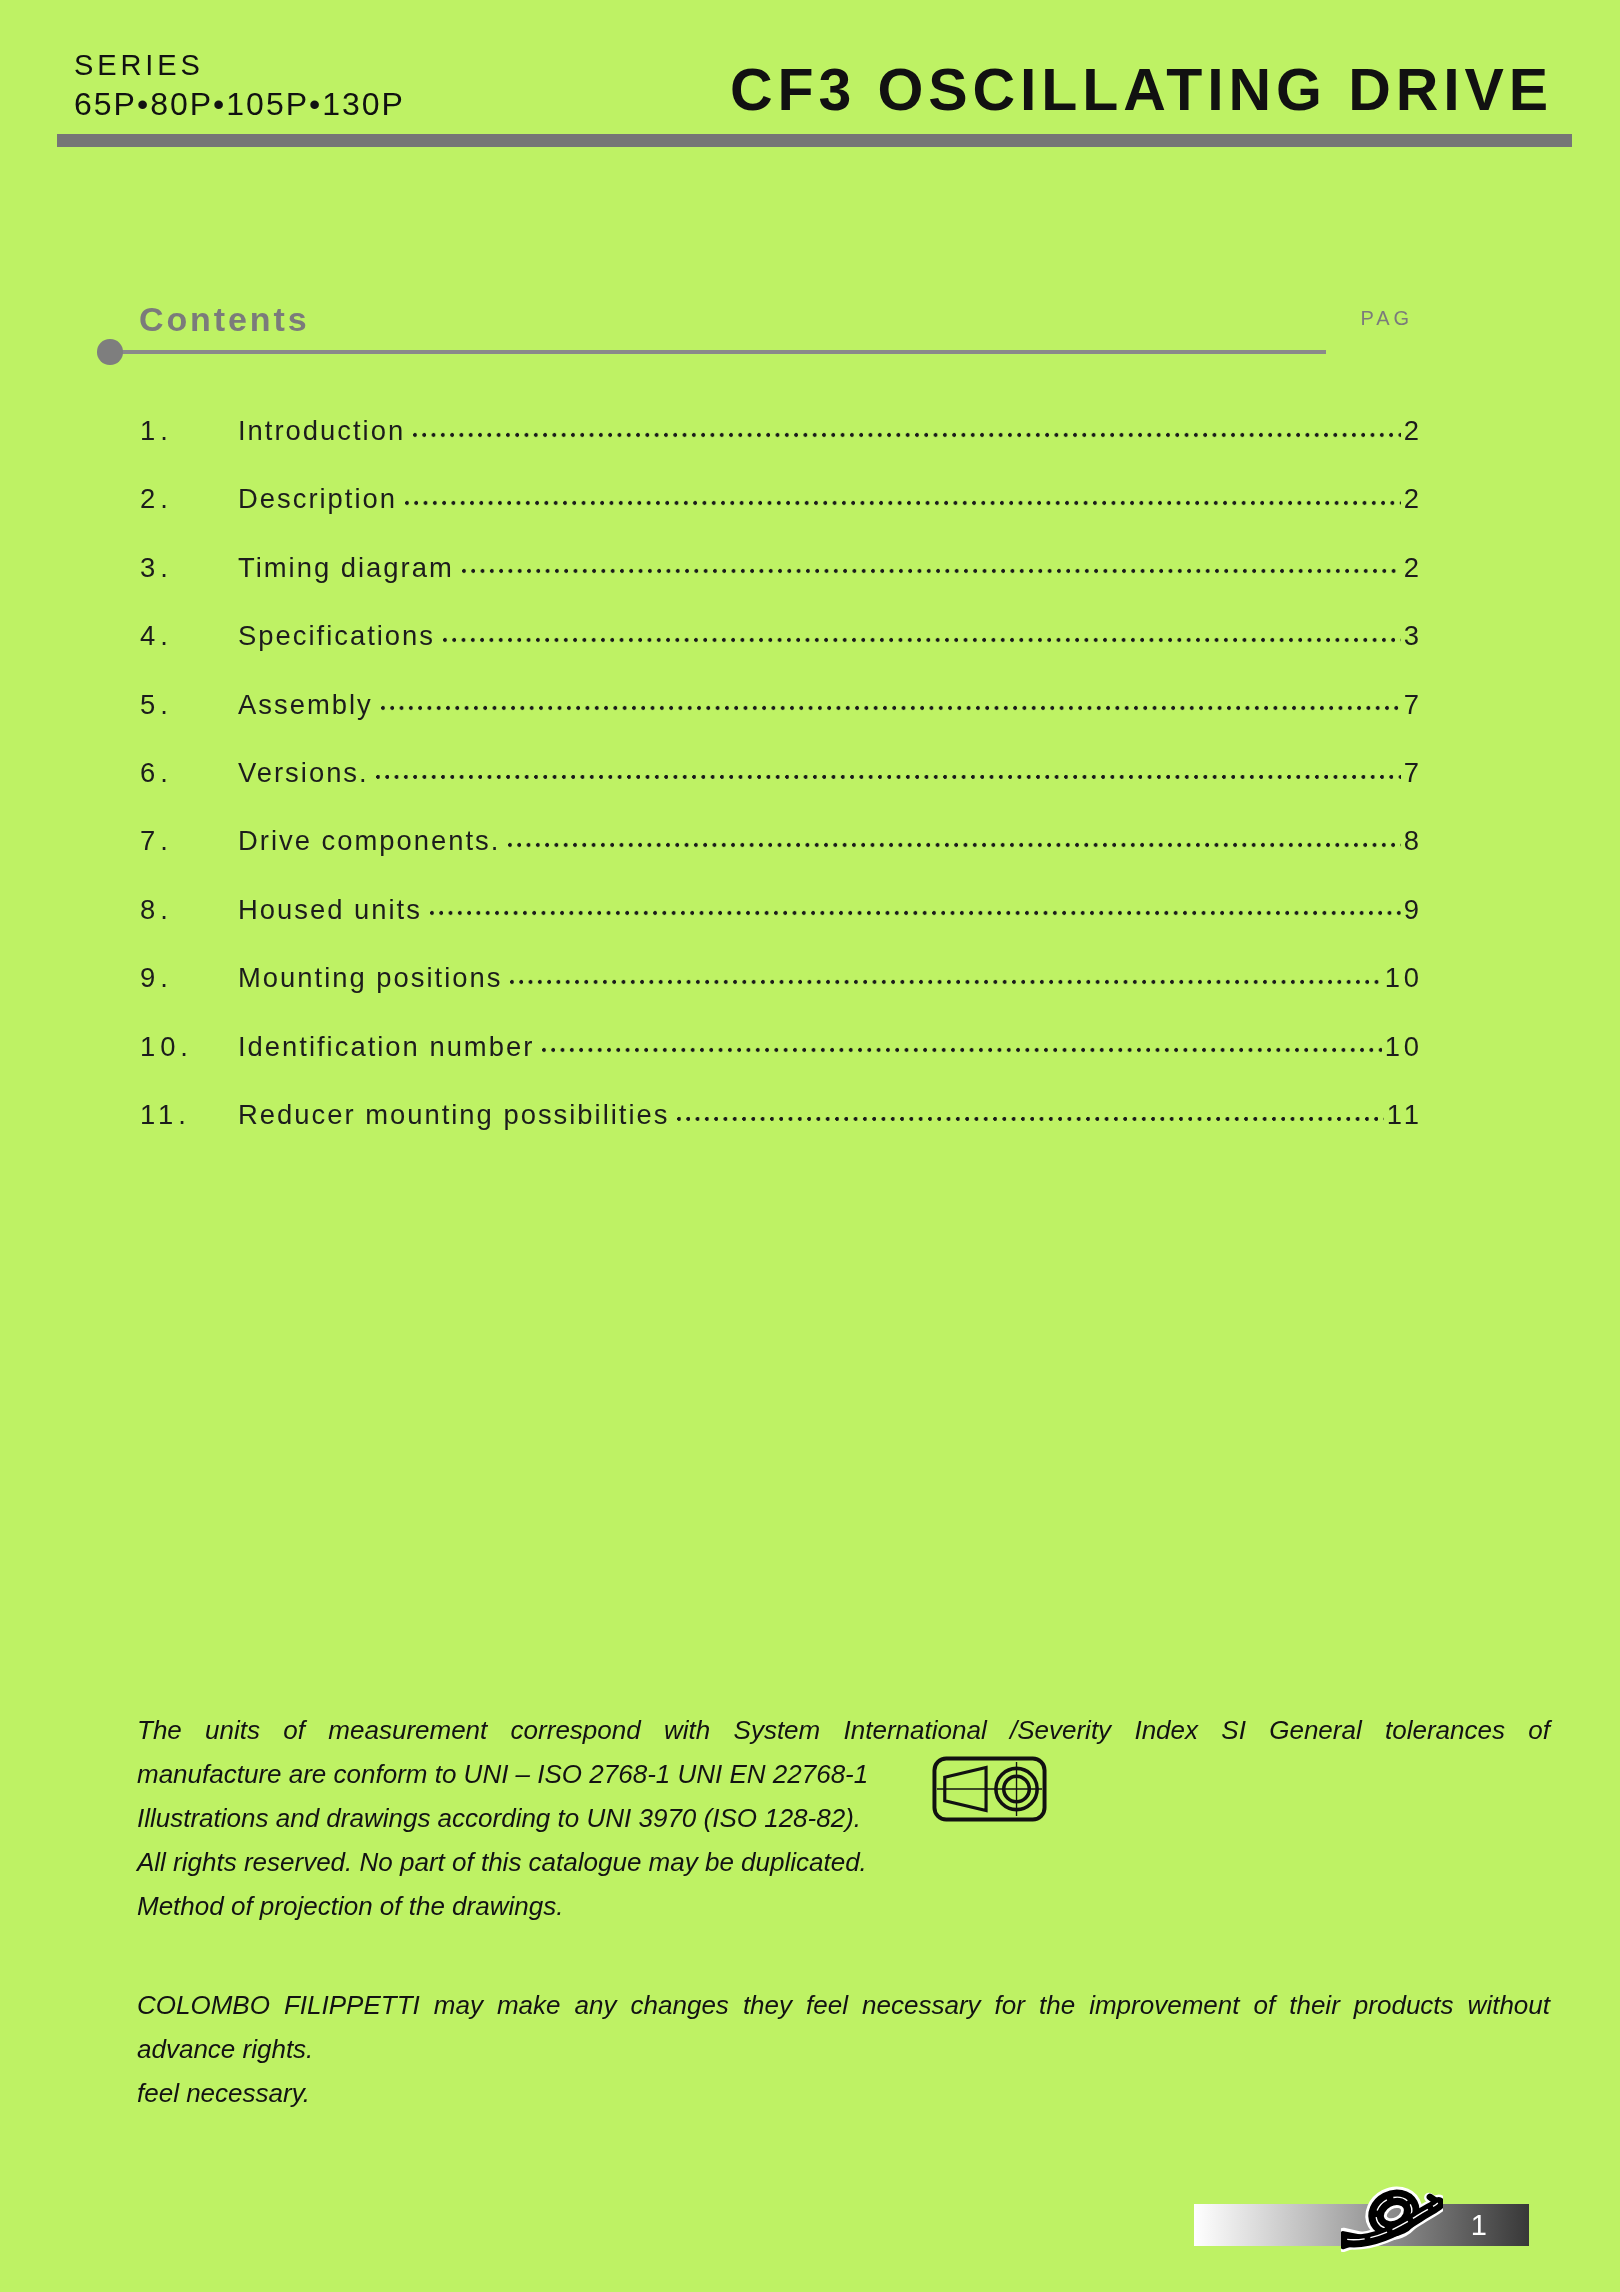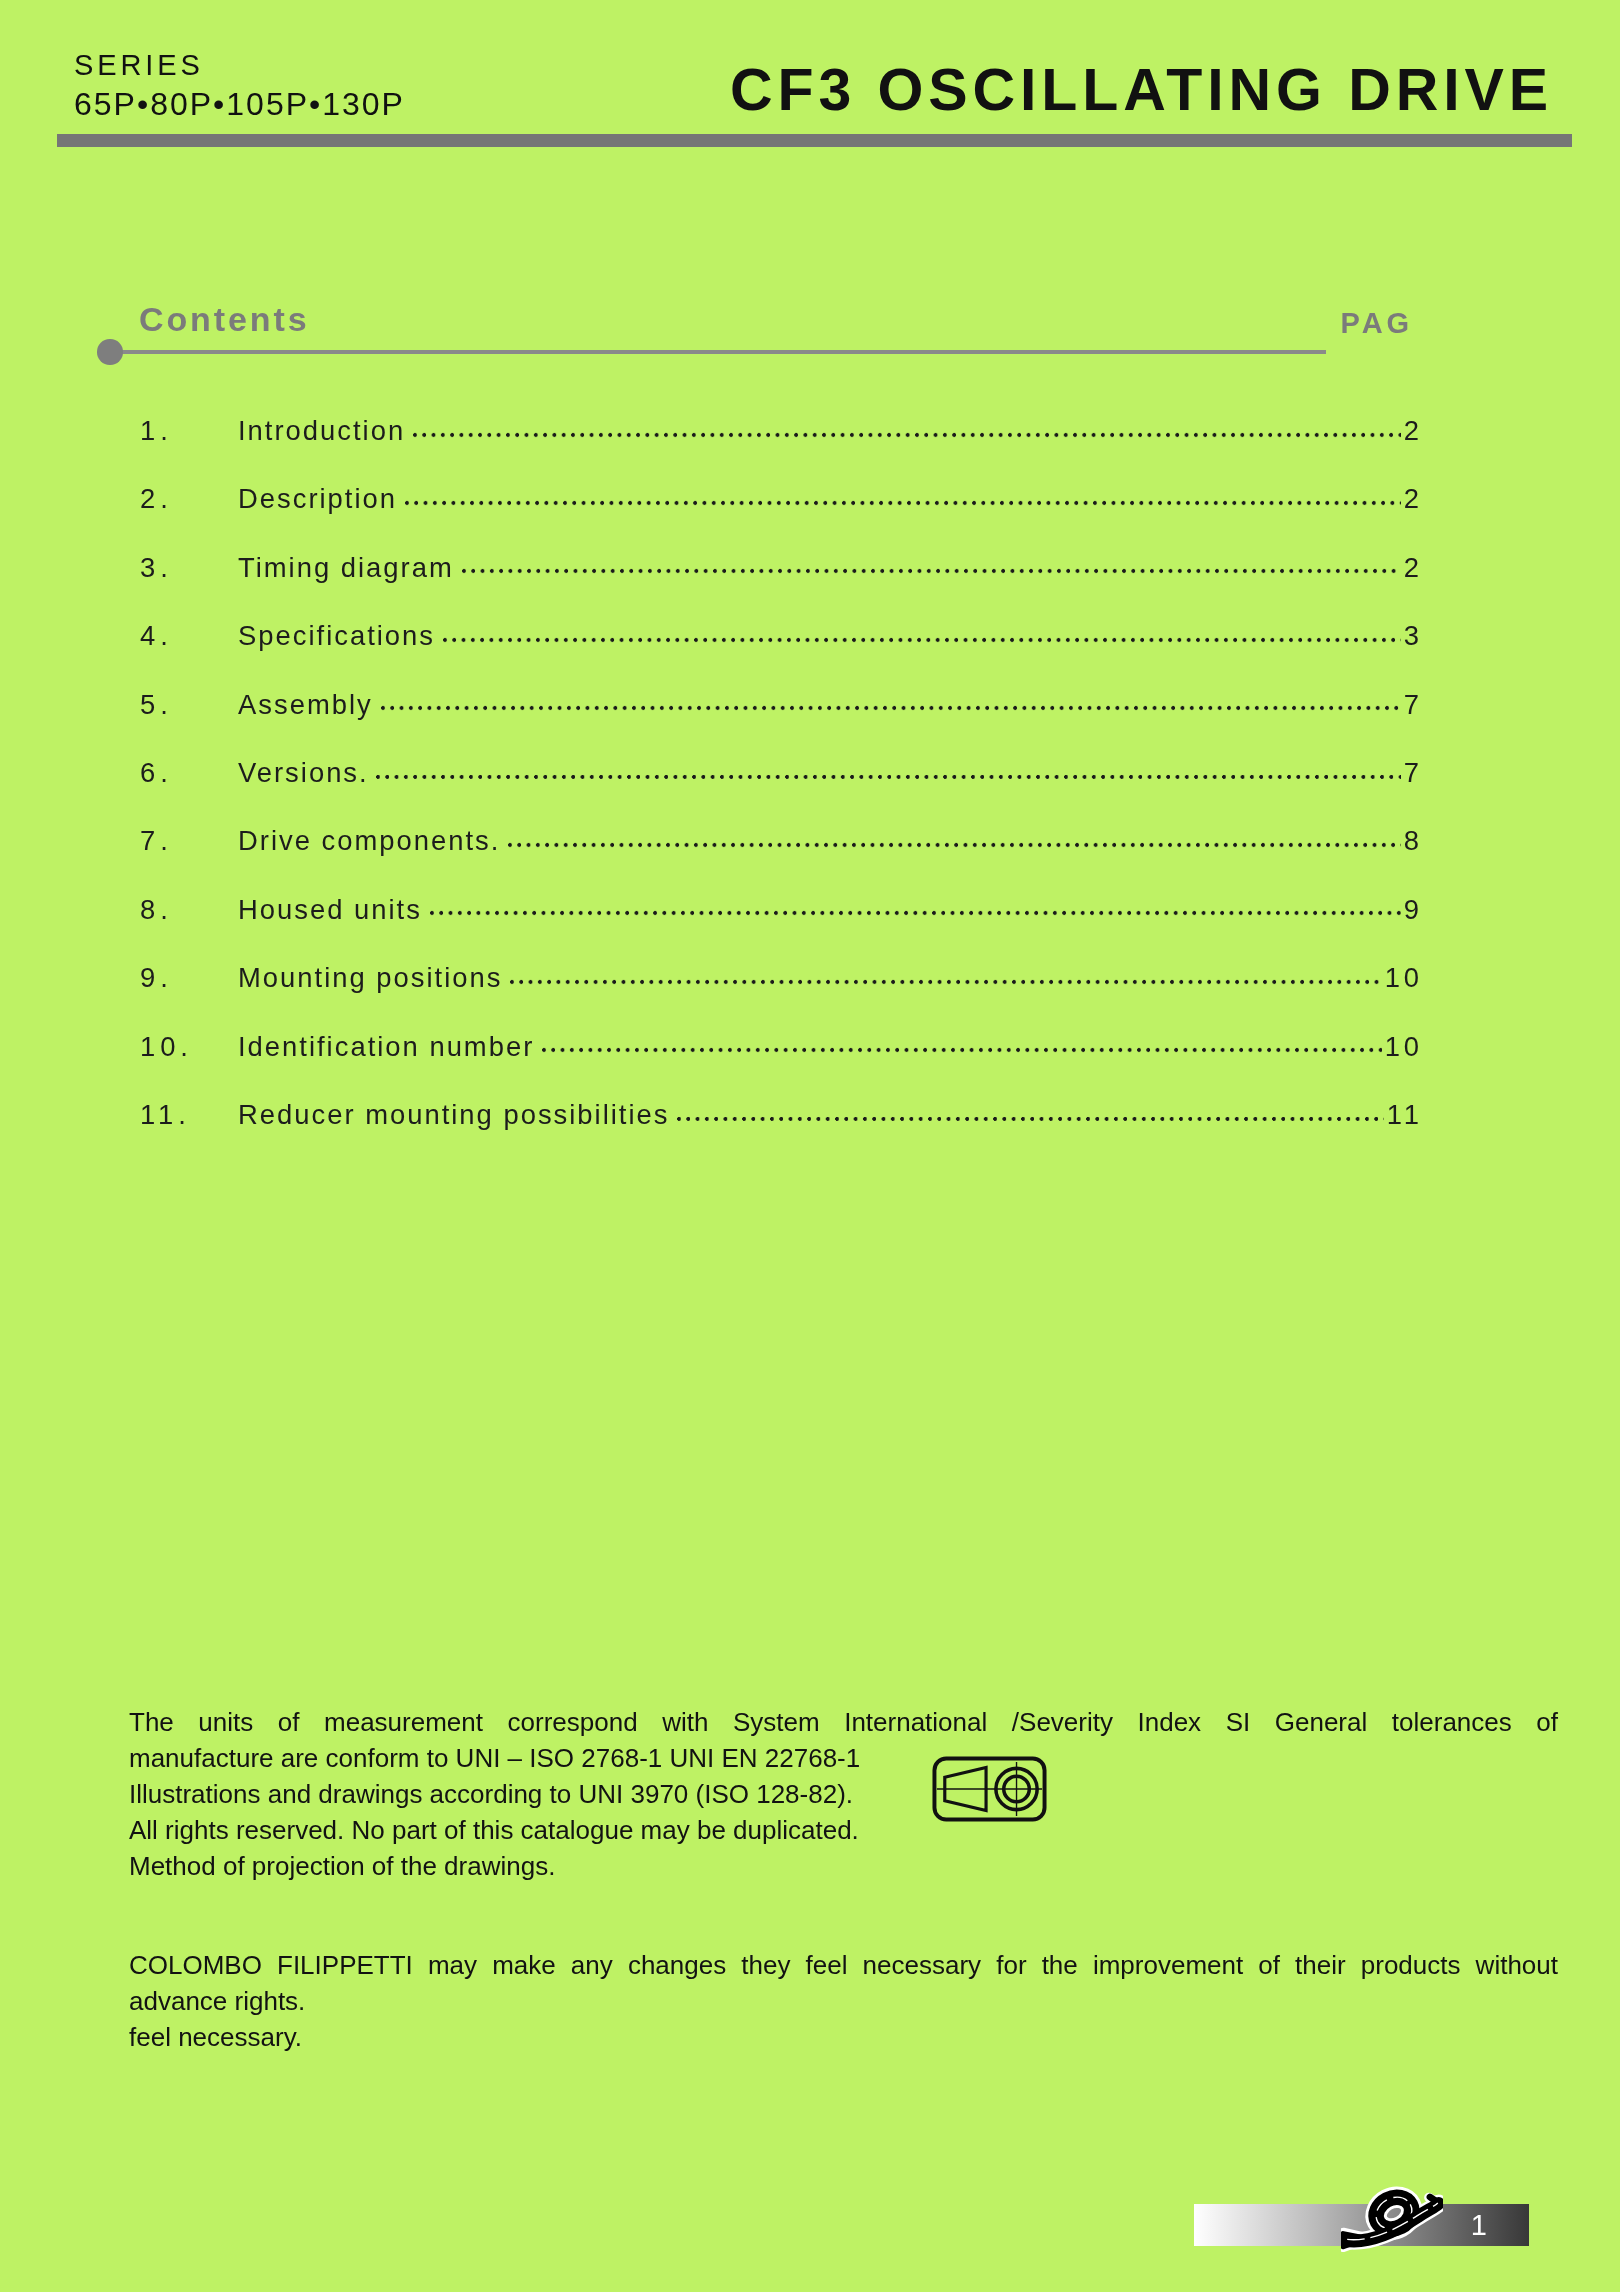--- a/index.html
+++ b/index.html
@@ -18,21 +18,21 @@
   }
   .header-bar { position:absolute; left:57px; top:134px; width:1515px; height:12.7px; background:#767676; }
 
   
   .contents-heading {
     position:absolute; left:139px; top:300px;
     font-size:34px; font-weight:bold; letter-spacing:2.9px; color:#7b7b7b;
   }
   .page-col-label {
     position:absolute; right:207px; top:307px;
-    font-size:29px; font-weight:bold; letter-spacing:3.9px; color:#7b7b7b;
+    font-size:20px; font-weight:normal; letter-spacing:3.9px; color:#7b7b7b;
   }
   .contents-rule { position:absolute; left:110px; top:350px; width:1216px; height:3.9px; background:#8a8a8a; }
   .contents-rule-dot {
     position:absolute; left:-12.7px; top:-10.8px; width:25.5px; height:25.5px;
     border-radius:50%; background:#7e7e7e;
   }
 
   
   .toc { position:absolute; left:140px; top:415px; width:1283px; list-style:none; margin:0; padding:0; }
   .toc-row {
@@ -42,21 +42,21 @@
   .toc-number { flex:0 0 98px; letter-spacing:4.9px; }
   .toc-leader {
     flex:1 1 auto; align-self:flex-end; height:5.9px; margin:0 2.9px 4.9px 7.8px;
     background-image:radial-gradient(circle at 2px 2.9px, #1a1a1a 1.7px, transparent 2.2px);
     background-size:9.3px 5.9px; background-repeat:repeat-x;
   }
   .toc-page { letter-spacing:3.9px; }
 
   
   .notes { position:absolute; left:129px; top:1704px; width:1429px; font-size:26px; line-height:36px; color:#121212; }
-  .notes p { margin:0; }
+  .notes p { margin:8px;font-style:italic; }
   .stretch { text-align:justify; text-align-last:justify; }
   .para2 { margin-top:63px !important; }
   .projection-symbol { position:absolute; left:932px; top:1756px; width:115px; height:66px; }
 
   
   .footer-bar {
     position:absolute; left:1194px; top:2204px; width:335px; height:42px;
     background:linear-gradient(to right, #ffffff 0%, #bdbdbd 35%, #8a8a8a 60%, #383838 100%);
   }
   .footer-page-number {

